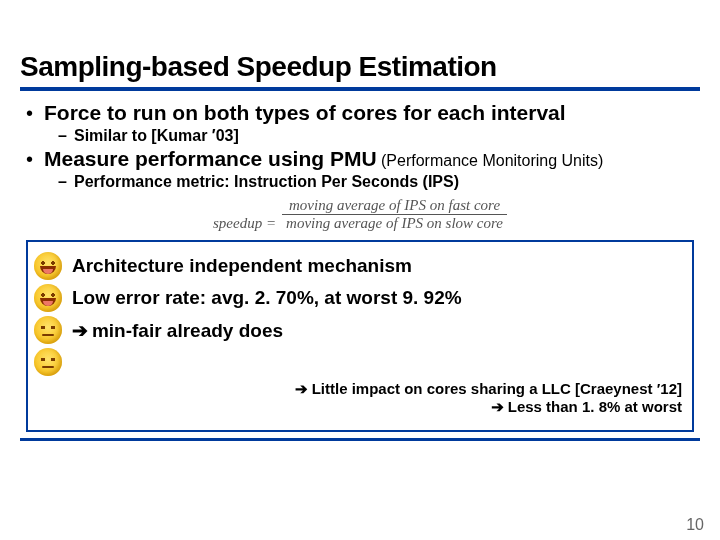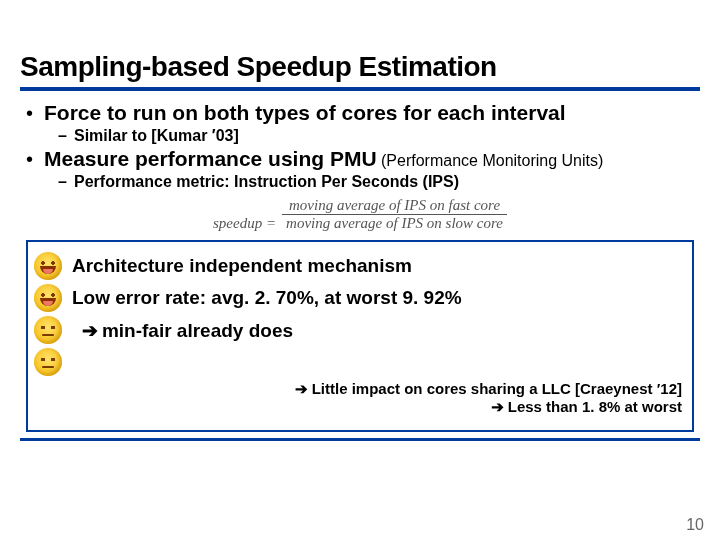--- a/index.html
+++ b/index.html
@@ -56,21 +56,21 @@
   .emoji.neutral::before {
     top: 9px; left: 5px; right: 5px; height: 5px;
     background:
       radial-gradient(circle at 4px 2.5px, #7a3b00 2px, transparent 2px),
       radial-gradient(circle at 14px 2.5px, #7a3b00 2px, transparent 2px);
   }
   .emoji.neutral::after {
     left: 8px; right: 8px; bottom: 8px; height: 2px; background:#7a3b00; border-radius:1px;
   }
   .box-text { font-size: 19px; font-weight: bold; }
-  .arrow-aside { margin-left: 10px; font-size: 19px; font-weight: bold; }
+  .arrow-aside { margin-left: 0; font-size: 19px; font-weight: bold; }
   ul.sub2 { list-style: none; padding-left: 42px; margin-top: 2px; }
   .l3 { font-size: 15px; font-weight: bold; text-align: right; }
   .arrow-glyph { font-family: Arial; font-weight: bold; margin-right: 4px; }
   .hr2 { height: 3px; background: #003a9c; margin-top: 6px; }
   .pagenum { position: absolute; right: 16px; bottom: 6px; font-size: 16px; color: #666; }
 </style>
 </head>
 <body>
 
 <div class="title-row">

